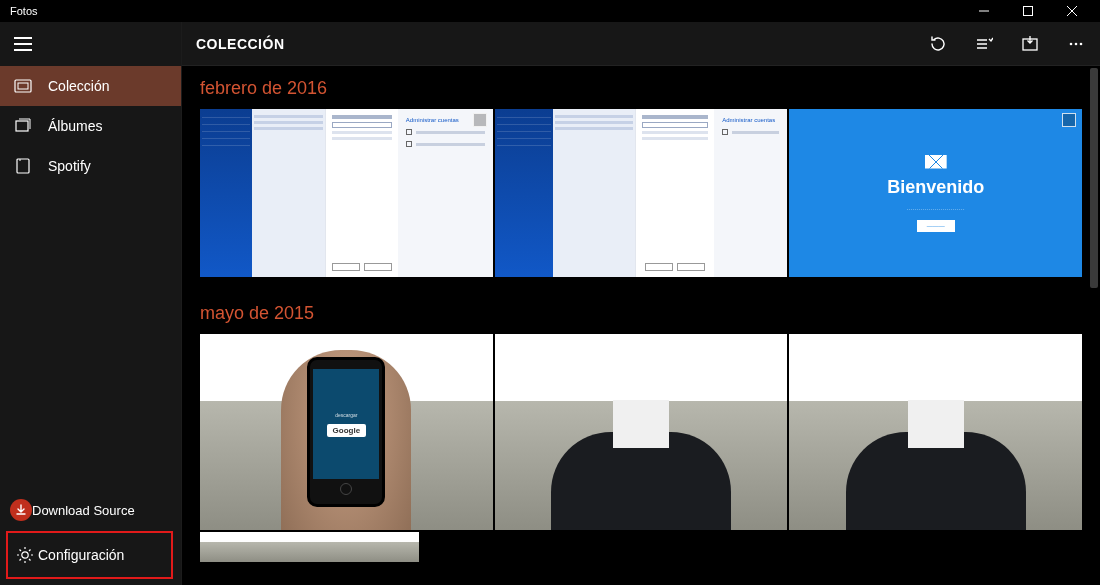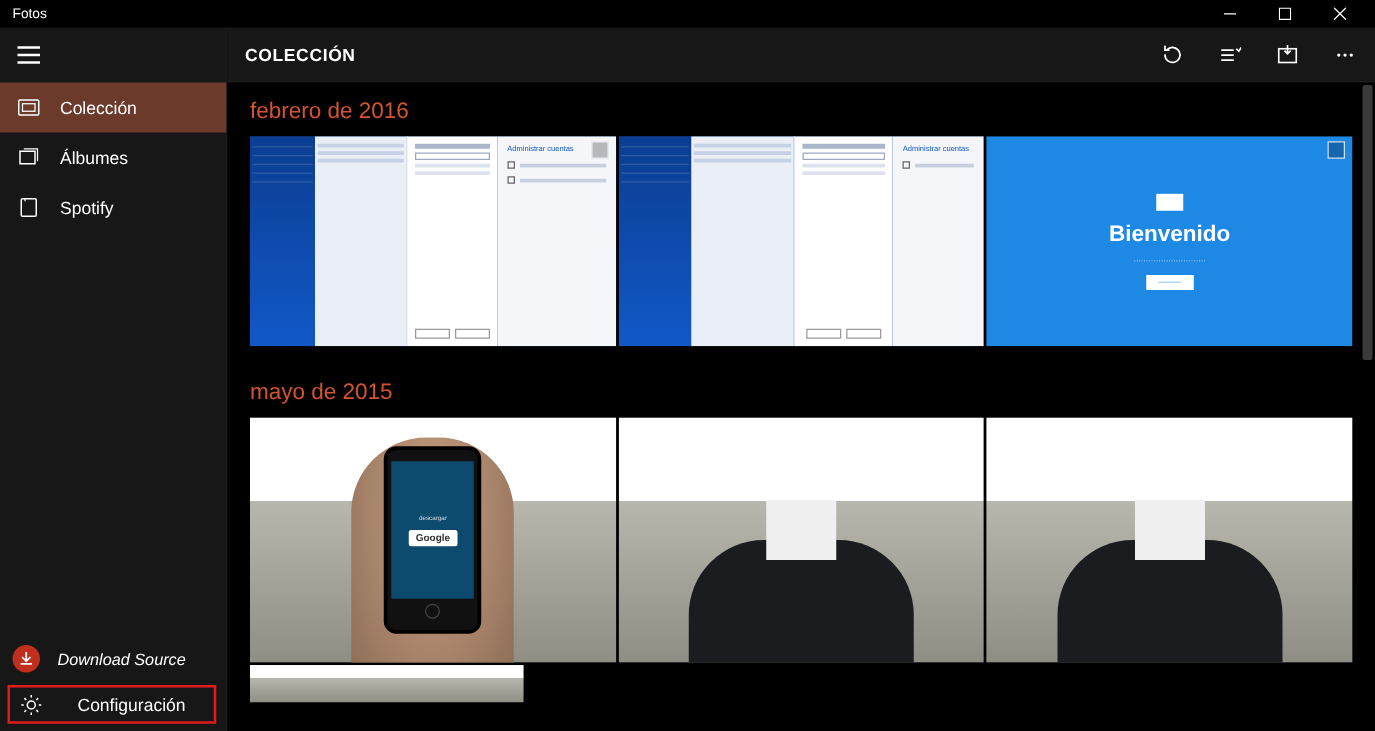--- a/index.html
+++ b/index.html
@@ -23,25 +23,25 @@
   .hamburger span { display: block; height: 2px; background: #fff; }
 
   .nav { display: flex; flex-direction: column; }
   .nav-item { height: 40px; display: flex; align-items: center; padding-left: 14px; gap: 16px; font-size: 14px; color: #fff; cursor: pointer; }
   .nav-item.active { background: #6b3a2b; }
   .nav-icon { width: 18px; height: 18px; display: flex; align-items: center; justify-content: center; }
   .nav-icon svg { width: 18px; height: 18px; }
 
   .sidebar-spacer { flex: 1; }
 
-  .ds-row { height: 38px; display: flex; align-items: center; padding-left: 10px; gap: 14px; font-size: 13px; font-style: italic; }
+  .ds-row { height: 38px; display: flex; align-items: center; padding-left: 10px; font-size: 13px; }
   .ds-icon { width: 22px; height: 22px; border-radius: 50%; background: #c02f1d; display: flex; align-items: center; justify-content: center; }
   .ds-icon svg { width: 14px; height: 14px; }
 
-  .settings-row { height: 31px; display: flex; align-items: center; padding-left: 14px; gap: 28px; font-size: 14px; }
+  .settings-row { height: 48px; display: flex; align-items: center; padding-left: 14px; gap: 4px; font-size: 14px; }
   .settings-outline { border: 2px solid #e11a1a; margin: 2px 8px 6px 6px; padding-left: 8px; }
 
   
   .main { flex: 1; display: flex; flex-direction: column; min-width: 0; }
   .topbar { height: 44px; background: #171717; display: flex; align-items: center; justify-content: space-between; padding: 0 14px; border-bottom: 1px solid #222; }
   .topbar-title { font-size: 14px; font-weight: 600; letter-spacing: .5px; }
   .topbar-actions { display: flex; gap: 26px; }
   .topbar-actions .act { width: 20px; height: 20px; display: flex; align-items: center; justify-content: center; }
   .topbar-actions svg { width: 18px; height: 18px; }
 

